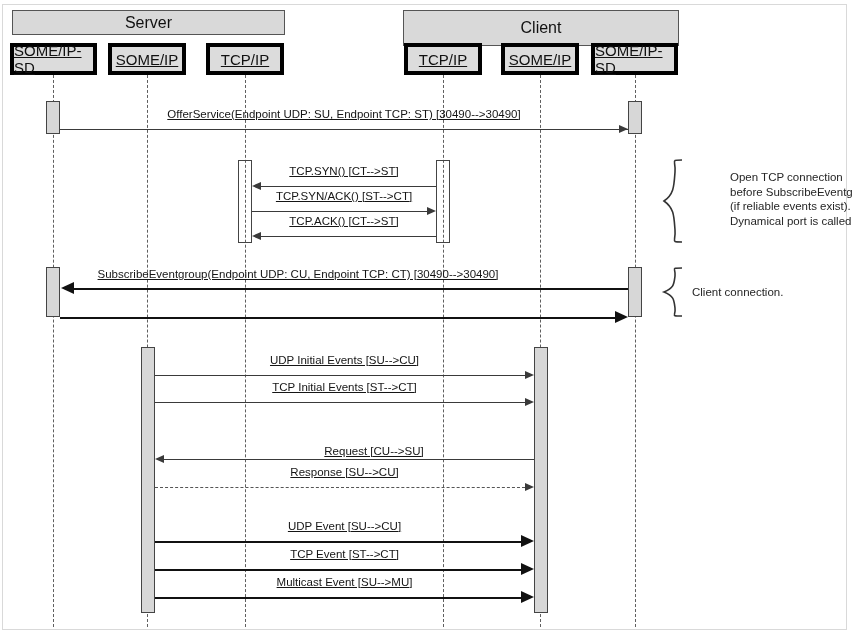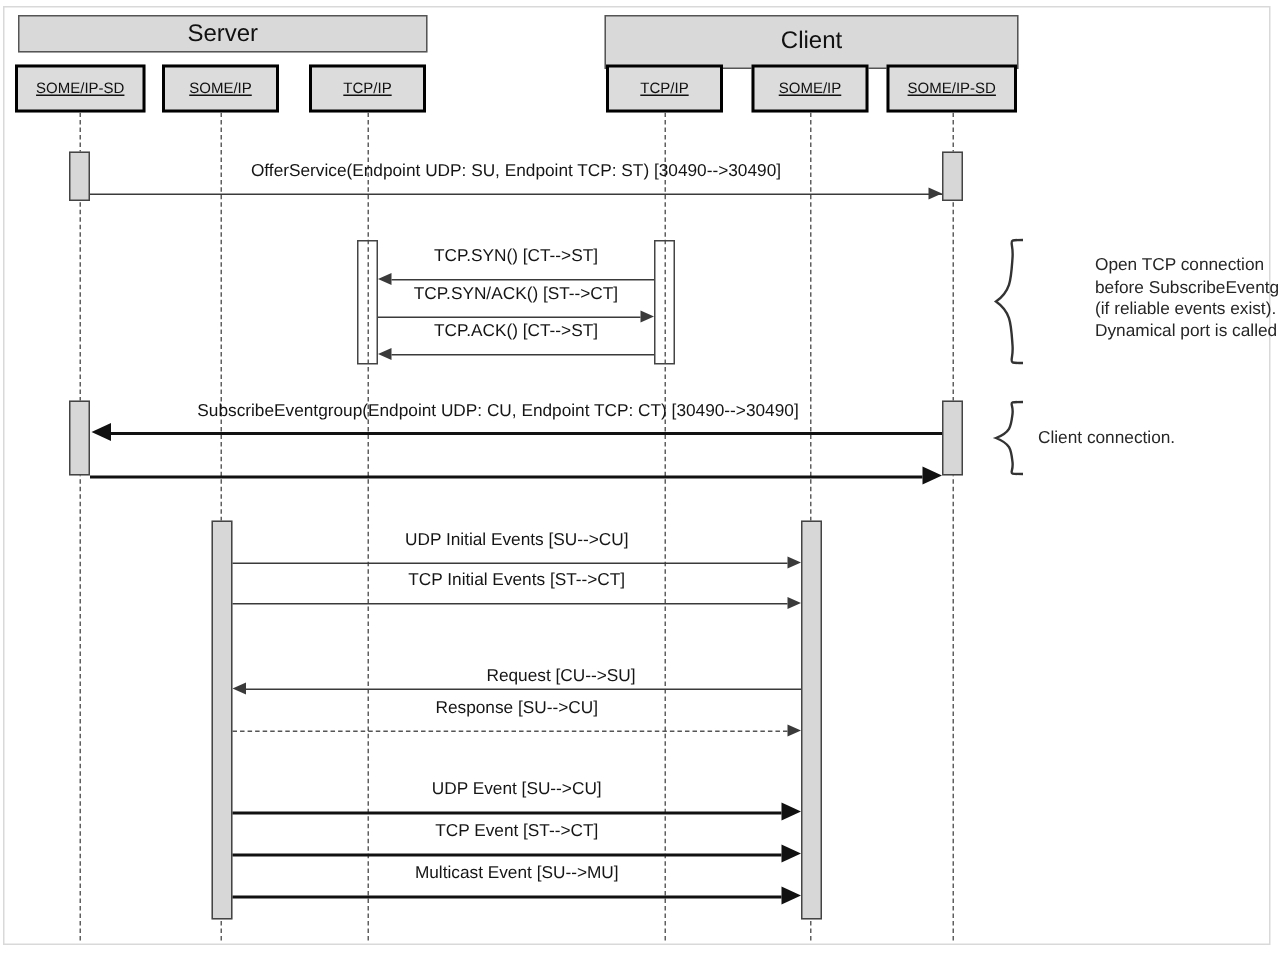--- a/index.html
+++ b/index.html
@@ -34,26 +34,26 @@
     box-sizing: border-box;
     display: flex;
     align-items: center;
     justify-content: center;
     font-size: 16px;
     color: #111111;
   }
   .part-box {
     position: absolute;
     background: #dcdcdc;
-    border: 2px solid #000000;
+    border: 4px solid #000000;
     box-sizing: border-box;
     display: flex;
     align-items: center;
     justify-content: center;
-    font-size: 10px;
+    font-size: 15px;
     color: #111111;
   }
   .part-box span {
     text-decoration: underline;
   }
   .lifeline {
     position: absolute;
     width: 0;
     border-left: 1px dashed #5f5f5f;
     box-sizing: border-box;
@@ -108,20 +108,21 @@
     border-bottom: 6px solid transparent;
     border-right: 13px solid #111111;
   }
   .msg-label {
     position: absolute;
     font-size: 11.5px;
     color: #151515;
     white-space: nowrap;
     text-align: center;
     z-index: 7;
+    text-decoration: underline;
   }
   .note-text {
     position: absolute;
     font-size: 11.5px;
     color: #262626;
     line-height: 14.5px;
     white-space: pre-line;
     z-index: 7;
   }
   .brace {
@@ -190,21 +191,21 @@
   <div class="arrowhead arrow-left-thin" style="left:252px; top:182px;"></div>
 
   <div class="msg-label" style="left:252px; top:190px; width:184px;">TCP.SYN/ACK() [ST--&gt;CT]</div>
   <div class="msg-line solid-thin" style="left:252px; top:211px; width:175px;"></div>
   <div class="arrowhead arrow-right-thin" style="left:427px; top:207px;"></div>
 
   <div class="msg-label" style="left:252px; top:215px; width:184px;">TCP.ACK() [CT--&gt;ST]</div>
   <div class="msg-line solid-thin" style="left:261px; top:236px; width:175px;"></div>
   <div class="arrowhead arrow-left-thin" style="left:252px; top:232px;"></div>
 
-  <div class="msg-label" style="left:60px; top:268px; width:476px;padding-left:34px;">SubscribeEventgroup(Endpoint UDP: CU, Endpoint TCP: CT) [30490--&gt;30490]</div>
+  <div class="msg-label" style="left:60px; top:268px; width:476px;">SubscribeEventgroup(Endpoint UDP: CU, Endpoint TCP: CT) [30490--&gt;30490]</div>
   <div class="msg-line solid-thick" style="left:73px; top:288px; width:555px;"></div>
   <div class="arrowhead arrow-left-thick" style="left:61px; top:282px;"></div>
 
   <div class="msg-line solid-thick" style="left:60px; top:317px; width:555px;"></div>
   <div class="arrowhead arrow-right-thick" style="left:615px; top:311px;"></div>
 
   <div class="msg-label" style="left:155px; top:354px; width:379px;">UDP Initial Events [SU--&gt;CU]</div>
   <div class="msg-line solid-thin" style="left:155px; top:375px; width:370px;"></div>
   <div class="arrowhead arrow-right-thin" style="left:525px; top:371px;"></div>
 

